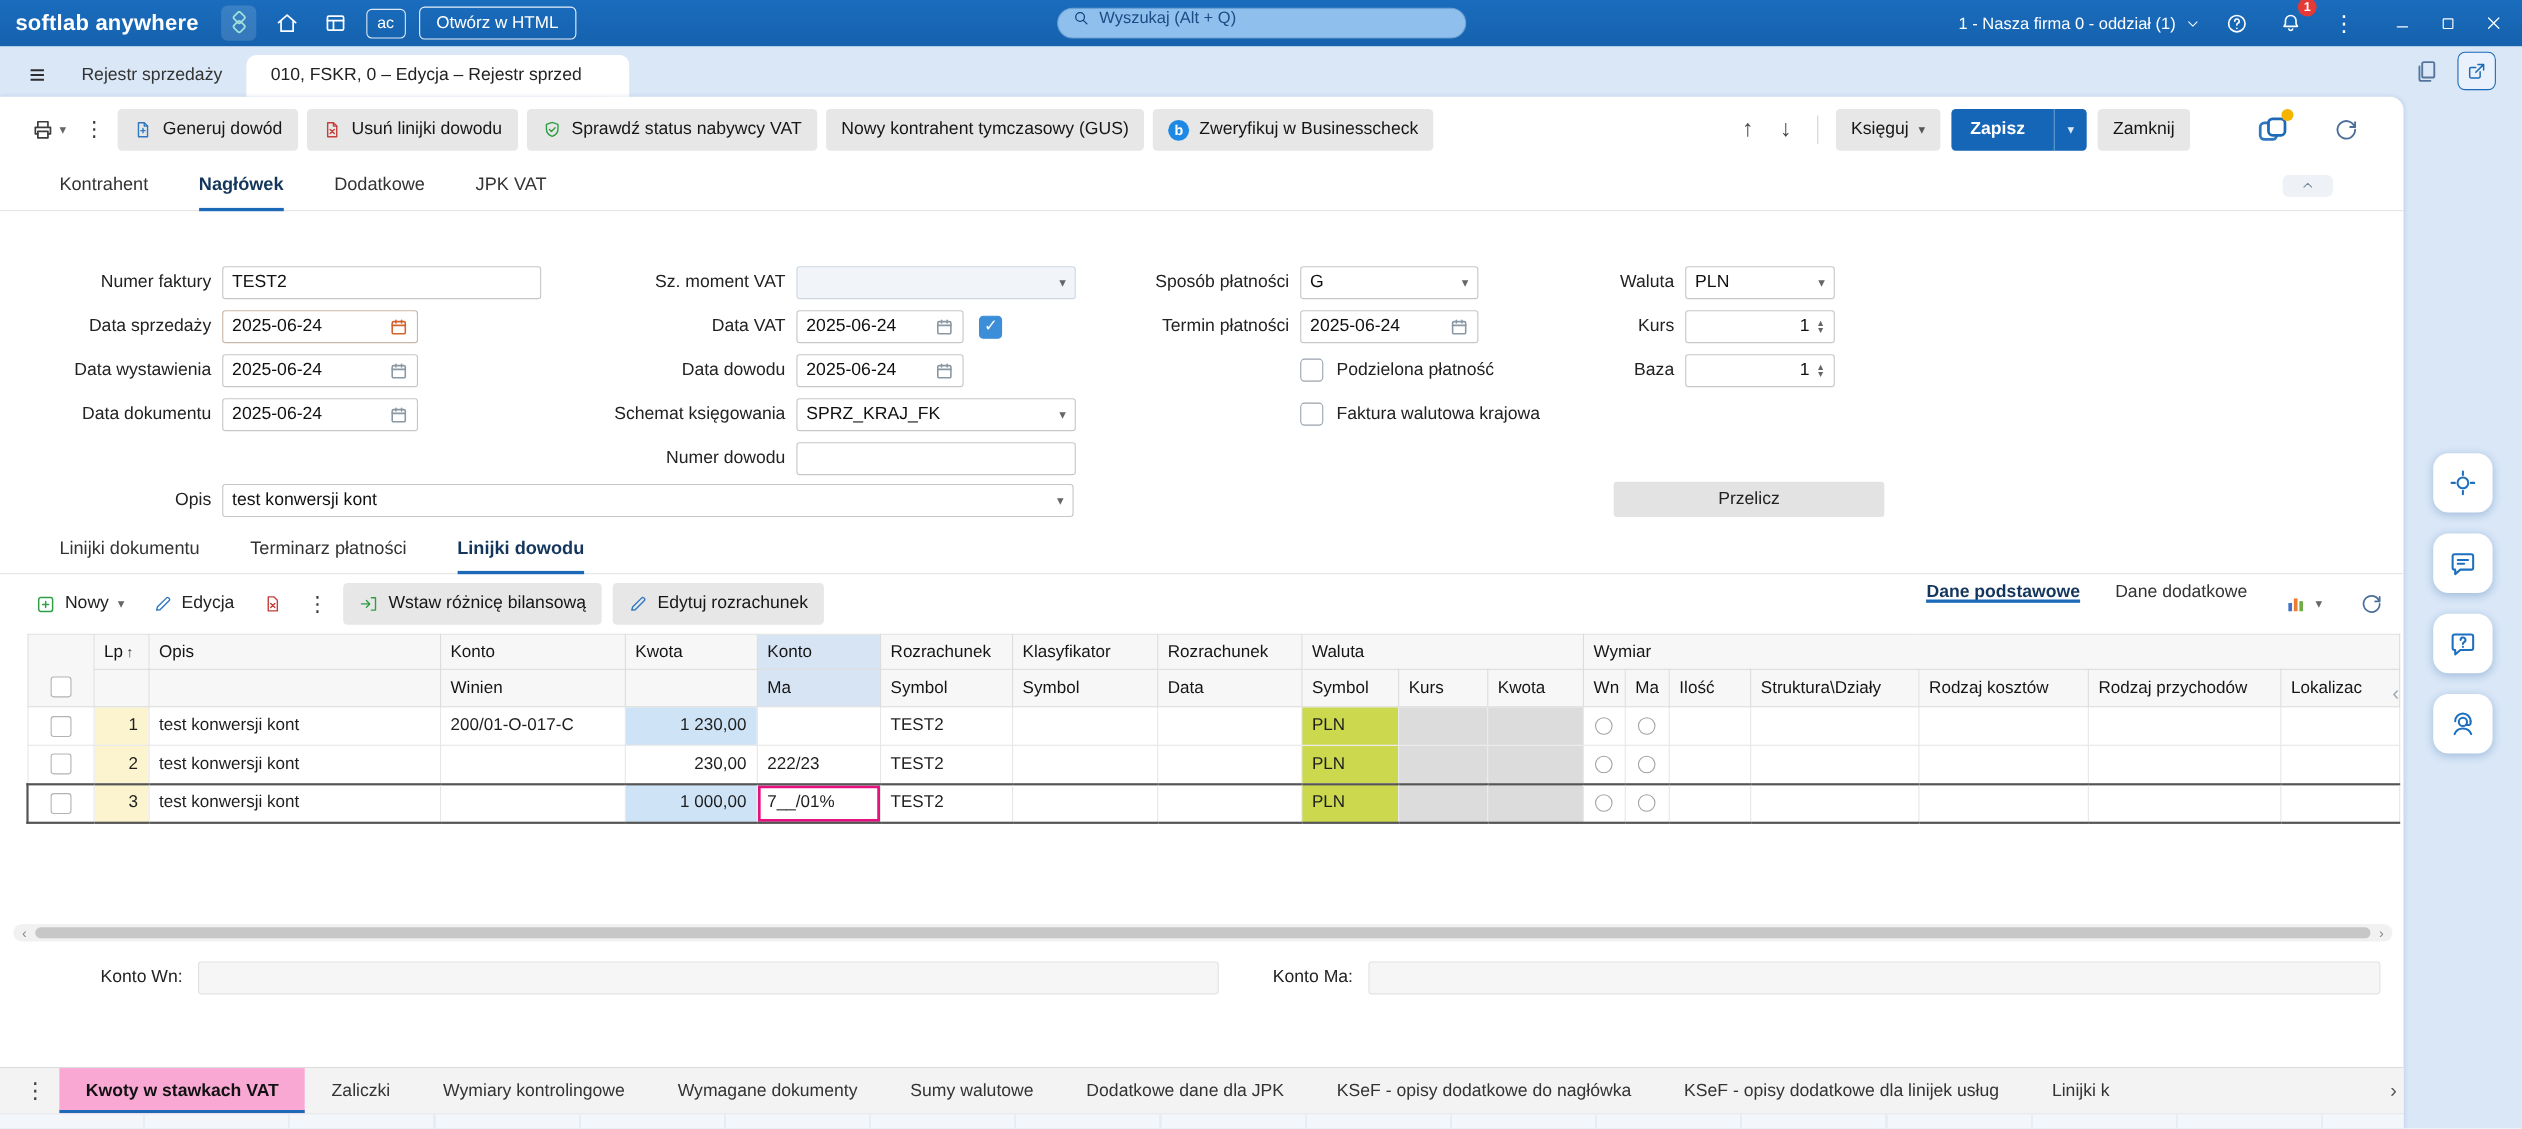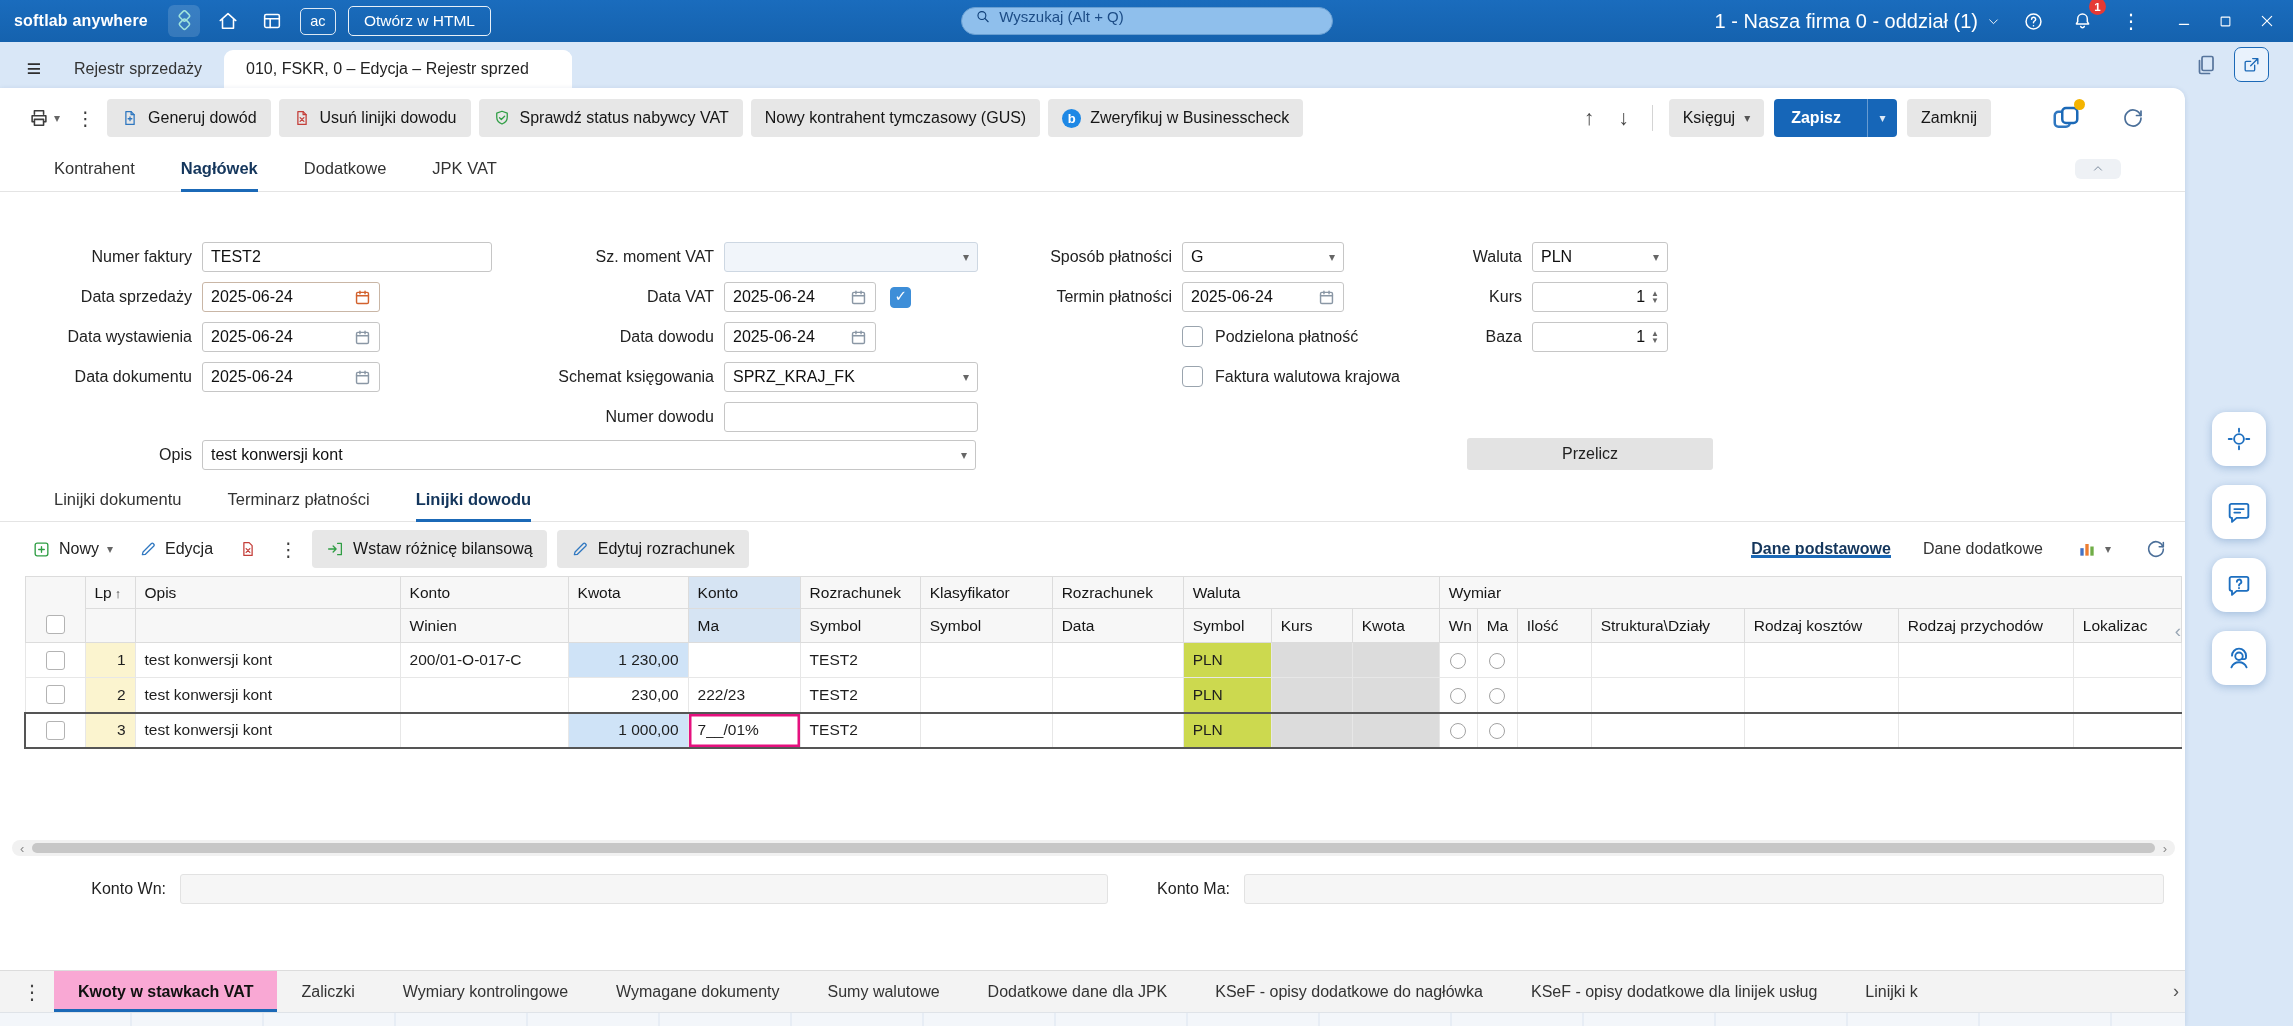--- a/index.html
+++ b/index.html
@@ -4,30 +4,30 @@
 <style>
 *{box-sizing:border-box;margin:0;padding:0}
 html,body{width:2293px;height:1026px;overflow:hidden}
 body{font-family:"Liberation Sans","DejaVu Sans",sans-serif;font-size:16px;color:#1e1e1e;background:#d9e7f7;position:relative}
 svg{display:block}
 .ico{stroke:currentColor;fill:none;stroke-width:1.7;stroke-linecap:round;stroke-linejoin:round}
 button{font-family:inherit;border:none;cursor:pointer}
 
 
 .topbar{position:relative;height:42px;background:linear-gradient(#1a6cbd,#1562ae);display:flex;align-items:center;color:#fff;padding:0 14px;gap:12px;z-index:5}
-.logo{font-size:16px;font-weight:bold;letter-spacing:.2px;margin-right:8px;white-space:nowrap}
+.logo{font-size:20px;font-weight:bold;letter-spacing:.2px;margin-right:8px;white-space:nowrap}
 .tbic{width:32px;height:32px;display:flex;align-items:center;justify-content:center;border-radius:6px;color:#fff}
 .tbic.mark{background:rgba(255,255,255,.14);color:#9fe3dc}
 .acbox{min-width:36px;height:27px;border:1.6px solid rgba(255,255,255,.85);border-radius:5px;display:flex;align-items:center;justify-content:center;font-size:14.5px;padding:0 6px}
 .htmlbtn{height:30px;border:1.6px solid rgba(255,255,255,.9);border-radius:5px;display:flex;align-items:center;padding:0 15px;font-size:15.5px;font-weight:normal;background:transparent;color:#fff;white-space:nowrap}
 .search{position:absolute;left:50%;top:7px;transform:translateX(-50%);width:372px;height:28px;border-radius:14px;background:#8fbfec;border:1px solid #699fd2;display:flex;align-items:flex-start;gap:9px;padding:0 13px;color:#0f3f78}
 .search input{border:none;background:transparent;outline:none;font-size:15px;color:#0f3f78;width:100%;font-family:inherit}
 .search input::placeholder{color:#1c4c86;opacity:1}
 .tright{margin-left:auto;display:flex;align-items:center;gap:17px}
-.company{display:flex;align-items:center;gap:9px;font-size:20px;white-space:nowrap}
+.company{display:flex;align-items:center;gap:9px;font-size:15px;white-space:nowrap}
 .bellwrap{position:relative}
 .badge{position:absolute;top:-7px;right:-8px;min-width:17px;height:17px;border-radius:9px;background:#e53935;color:#fff;font-size:11.5px;display:flex;align-items:center;justify-content:center;padding:0 4px;font-weight:bold}
 .winbtns{display:flex;align-items:center;gap:26px;margin-left:12px;padding-right:4px}
 
 
 .tabstrip{height:46px;display:flex;align-items:flex-end;padding:0 0 0 16px;position:relative}
 .burger{width:36px;height:40px;display:flex;align-items:center;justify-content:center;color:#2e2e2e;font-size:25px}
 .dtab{height:38px;display:flex;align-items:center;padding:0 22px;font-size:16px;color:#333;white-space:nowrap}
 .dtab.active{background:#fff;border-radius:9px 9px 0 0;width:348px;overflow:hidden;position:relative;color:#222}
 .dtab.active .fade{position:absolute;right:0;top:0;width:48px;height:100%;background:linear-gradient(90deg,rgba(255,255,255,0),#fff)}
@@ -76,21 +76,21 @@
 .chklbl{position:absolute;height:30px;line-height:30px;font-size:16px;color:#222;white-space:nowrap}
 .pbtn{position:absolute;height:32px;background:#e3e3e3;border-radius:3px;display:flex;align-items:center;justify-content:center;font-size:16px;color:#222}
 
 
 .stabs{display:flex;align-items:center;gap:46px;height:44px;padding-left:54px;border-bottom:1px solid #e4e4e4;font-size:16.5px;color:#333}
 
 
 .gtool{display:flex;align-items:center;gap:10px;padding:8px 18px 8px 24px}
 .flatbtn{display:flex;align-items:center;gap:8px;font-size:16px;color:#222;padding:5px 8px;border-radius:4px;white-space:nowrap}
 .gright{margin-left:auto;display:flex;align-items:center;gap:26px}
-.dtabs{display:flex;gap:32px;font-size:16px;color:#333;height:38px;align-items:center}
+.dtabs{display:flex;gap:32px;font-size:16px;color:#333;height:38px;align-items:flex-start}
 .dtab2{position:relative;display:flex;align-items:center}
 .dtab2.active{color:#14365c;font-weight:bold}
 .dtab2.active::after{content:"";position:absolute;left:0;right:0;bottom:0;height:3px;background:#1b69b7}
 
 
 .gridwrap{padding-left:24px;height:260px;overflow:hidden;position:relative}
 table.grid{border-collapse:collapse;table-layout:fixed;width:2158px;font-size:15.5px}
 .grid th{background:#f7f7f7;border:1px solid #dcdcdc;font-weight:normal;text-align:left;padding:0 9px;color:#151515;white-space:nowrap;overflow:hidden}
 .grid thead tr:nth-child(1) th{height:32px}
 .grid thead tr:nth-child(2) th{height:34px}

